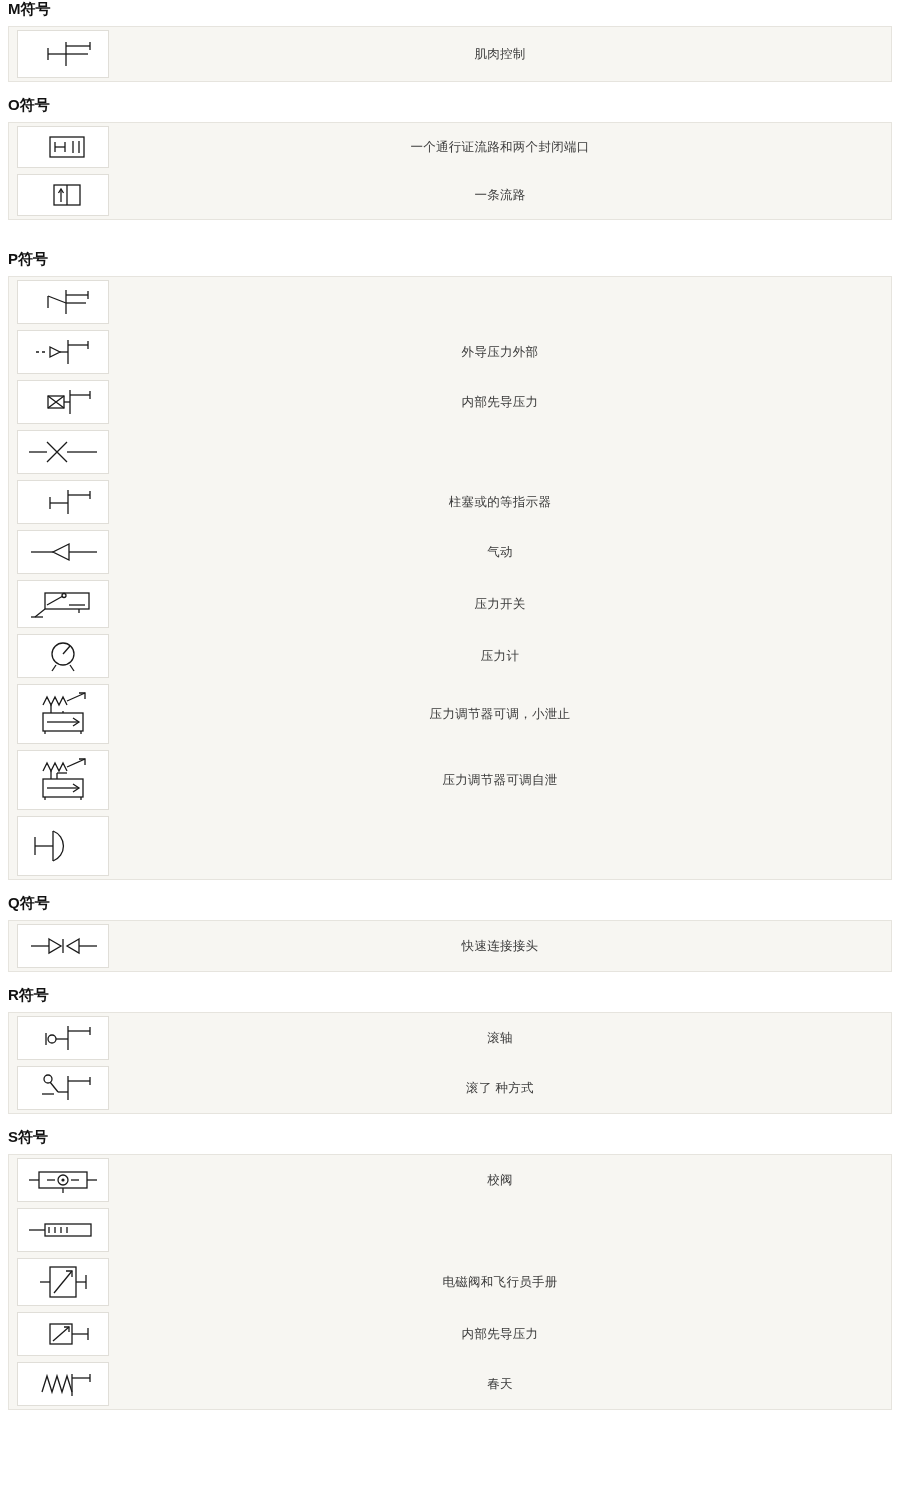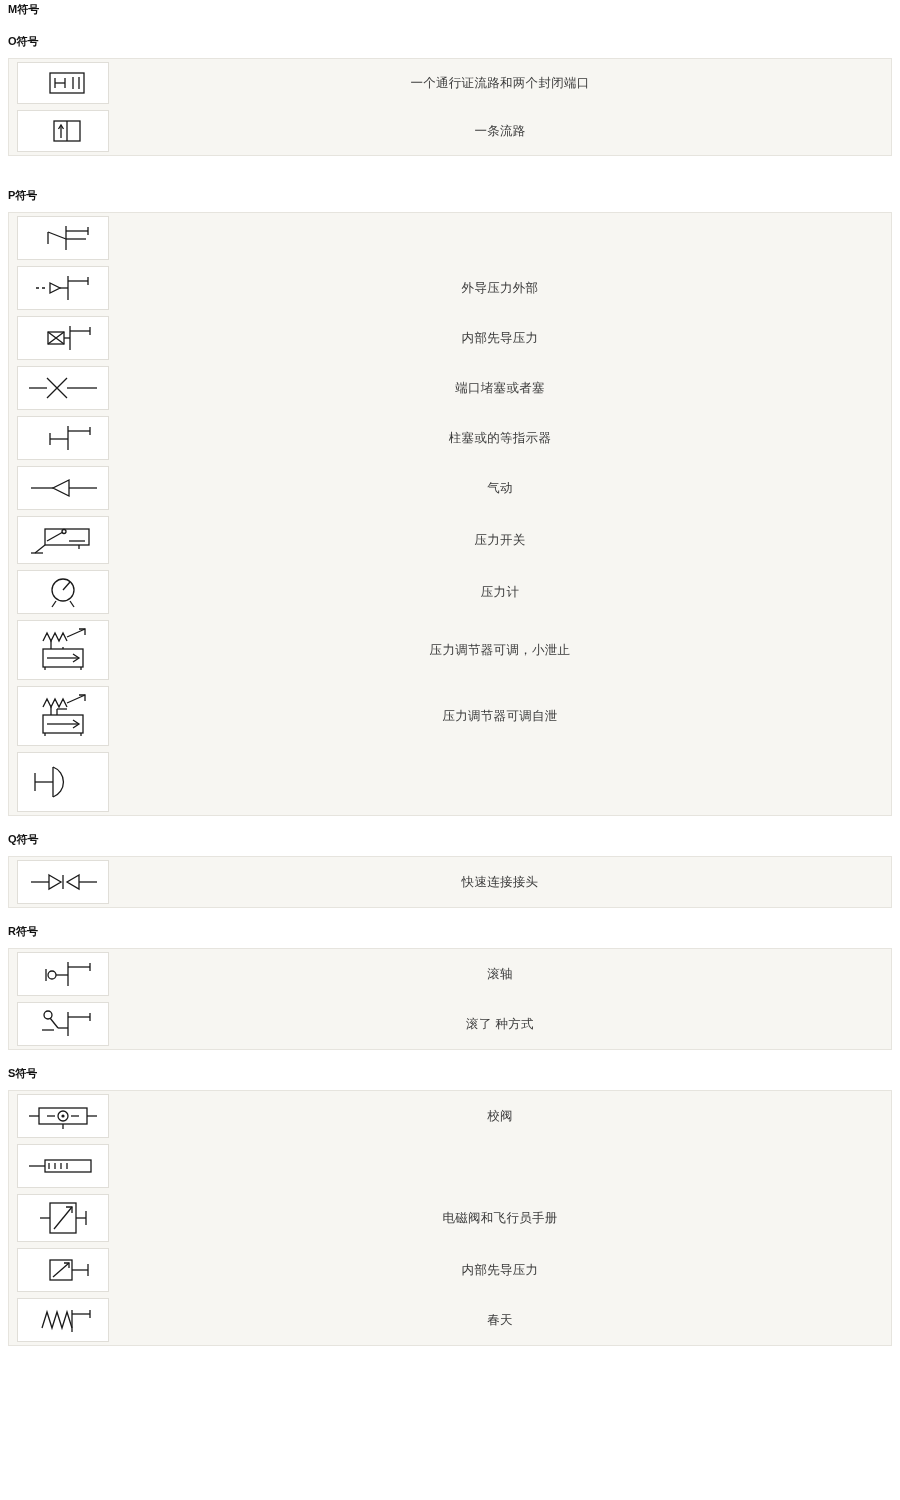--- a/index.html
+++ b/index.html
@@ -13,21 +13,21 @@
     font-family: "Liberation Sans", sans-serif;
     color: #222222;
     -webkit-font-smoothing: antialiased;
   }
   .page {
     width: 900px;
     position: relative;
     padding: 0;
   }
   .section-heading {
-    font-size: 11px;
+    font-size: 15px;
     font-weight: bold;
     color: #111111;
     margin: 0 0 8px 8px;
     line-height: 18px;
   }
   .section {
     margin-bottom: 14px;
   }
   .table {
     background: #f7f6f2;
@@ -75,20 +75,37 @@
 
   .spacer-lg { height: 16px; }
 </style>
 </head>
 <body>
 
 <div class="page">
 
   <div class="section">
     <div class="section-heading">M符号</div>
+    <div class="table">
+      <div class="row">
+        <div class="cell-symbol h48">
+          <svg width="70" height="40" viewBox="0 0 70 40">
+            <g class="sym">
+              <path d="M38 8 L38 32"></path>
+              <path d="M38 12 L62 12"></path>
+              <path d="M62 8 L62 16"></path>
+              <path d="M38 20 L60 20"></path>
+              <path d="M20 20 L38 20"></path>
+              <path d="M20 14 L20 26"></path>
+            </g>
+          </svg>
+        </div>
+        <div class="cell-desc">肌肉控制</div>
+      </div>
+    </div>
   </div>
 
   <div class="section">
     <div class="section-heading">O符号</div>
     <div class="table">
       <div class="row">
         <div class="cell-symbol h42">
           <svg width="70" height="34" viewBox="0 0 70 34">
             <g class="sym">
               <rect x="22" y="7" width="34" height="20"></rect>
@@ -174,21 +191,20 @@
       <div class="row">
         <div class="cell-symbol h44">
           <svg width="80" height="36" viewBox="0 0 80 36">
             <g class="sym">
               <path d="M24 8 L44 28 M44 8 L24 28"></path>
               <path d="M6 18 L24 18"></path>
               <path d="M44 18 L74 18"></path>
             </g>
           </svg>
         </div>
-        <div class="cell-desc">端口堵塞或者塞</div>
       </div>
 
       <div class="row">
         <div class="cell-symbol h44">
           <svg width="70" height="36" viewBox="0 0 70 36">
             <g class="sym">
               <path d="M40 6 L40 30"></path>
               <path d="M40 11 L62 11"></path>
               <path d="M62 7 L62 15"></path>
               <path d="M40 19 L22 19"></path>

